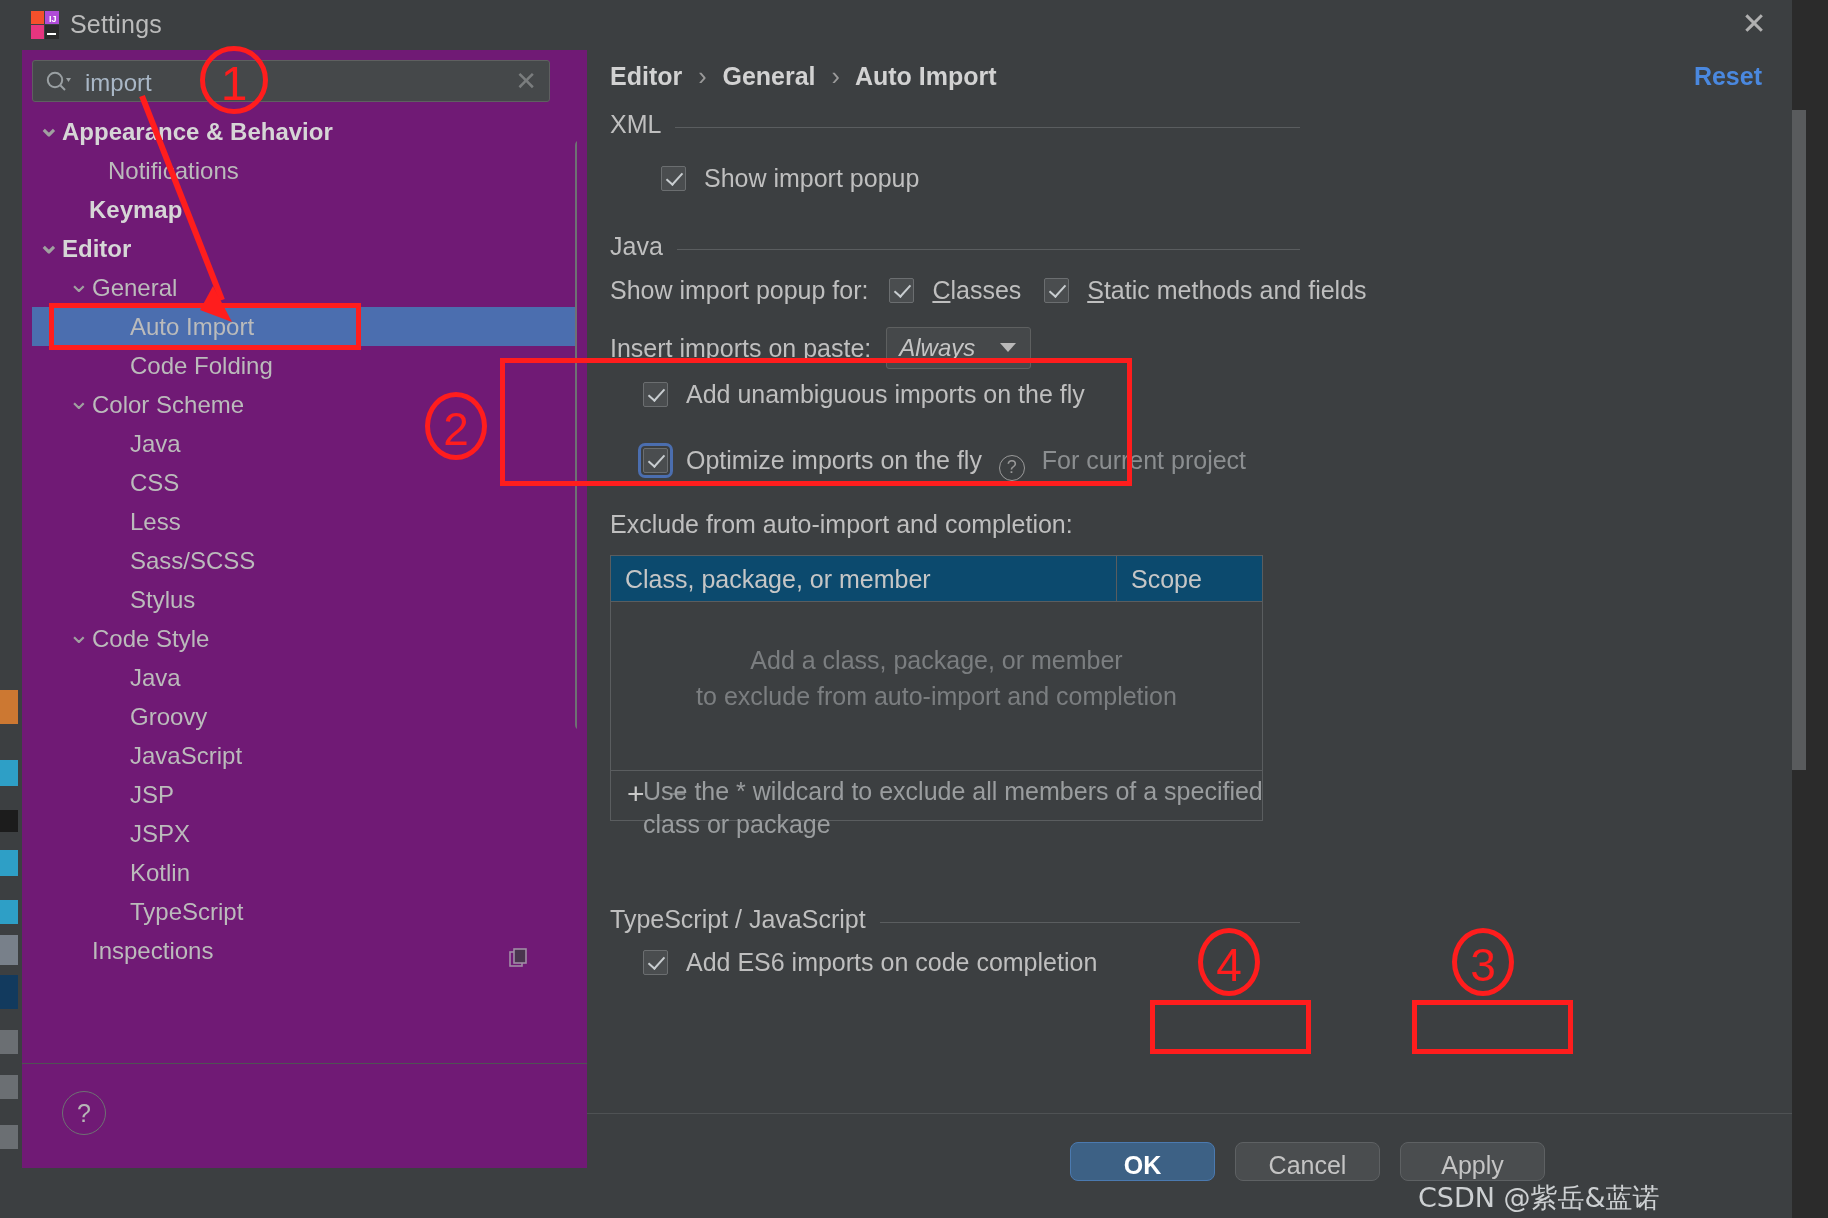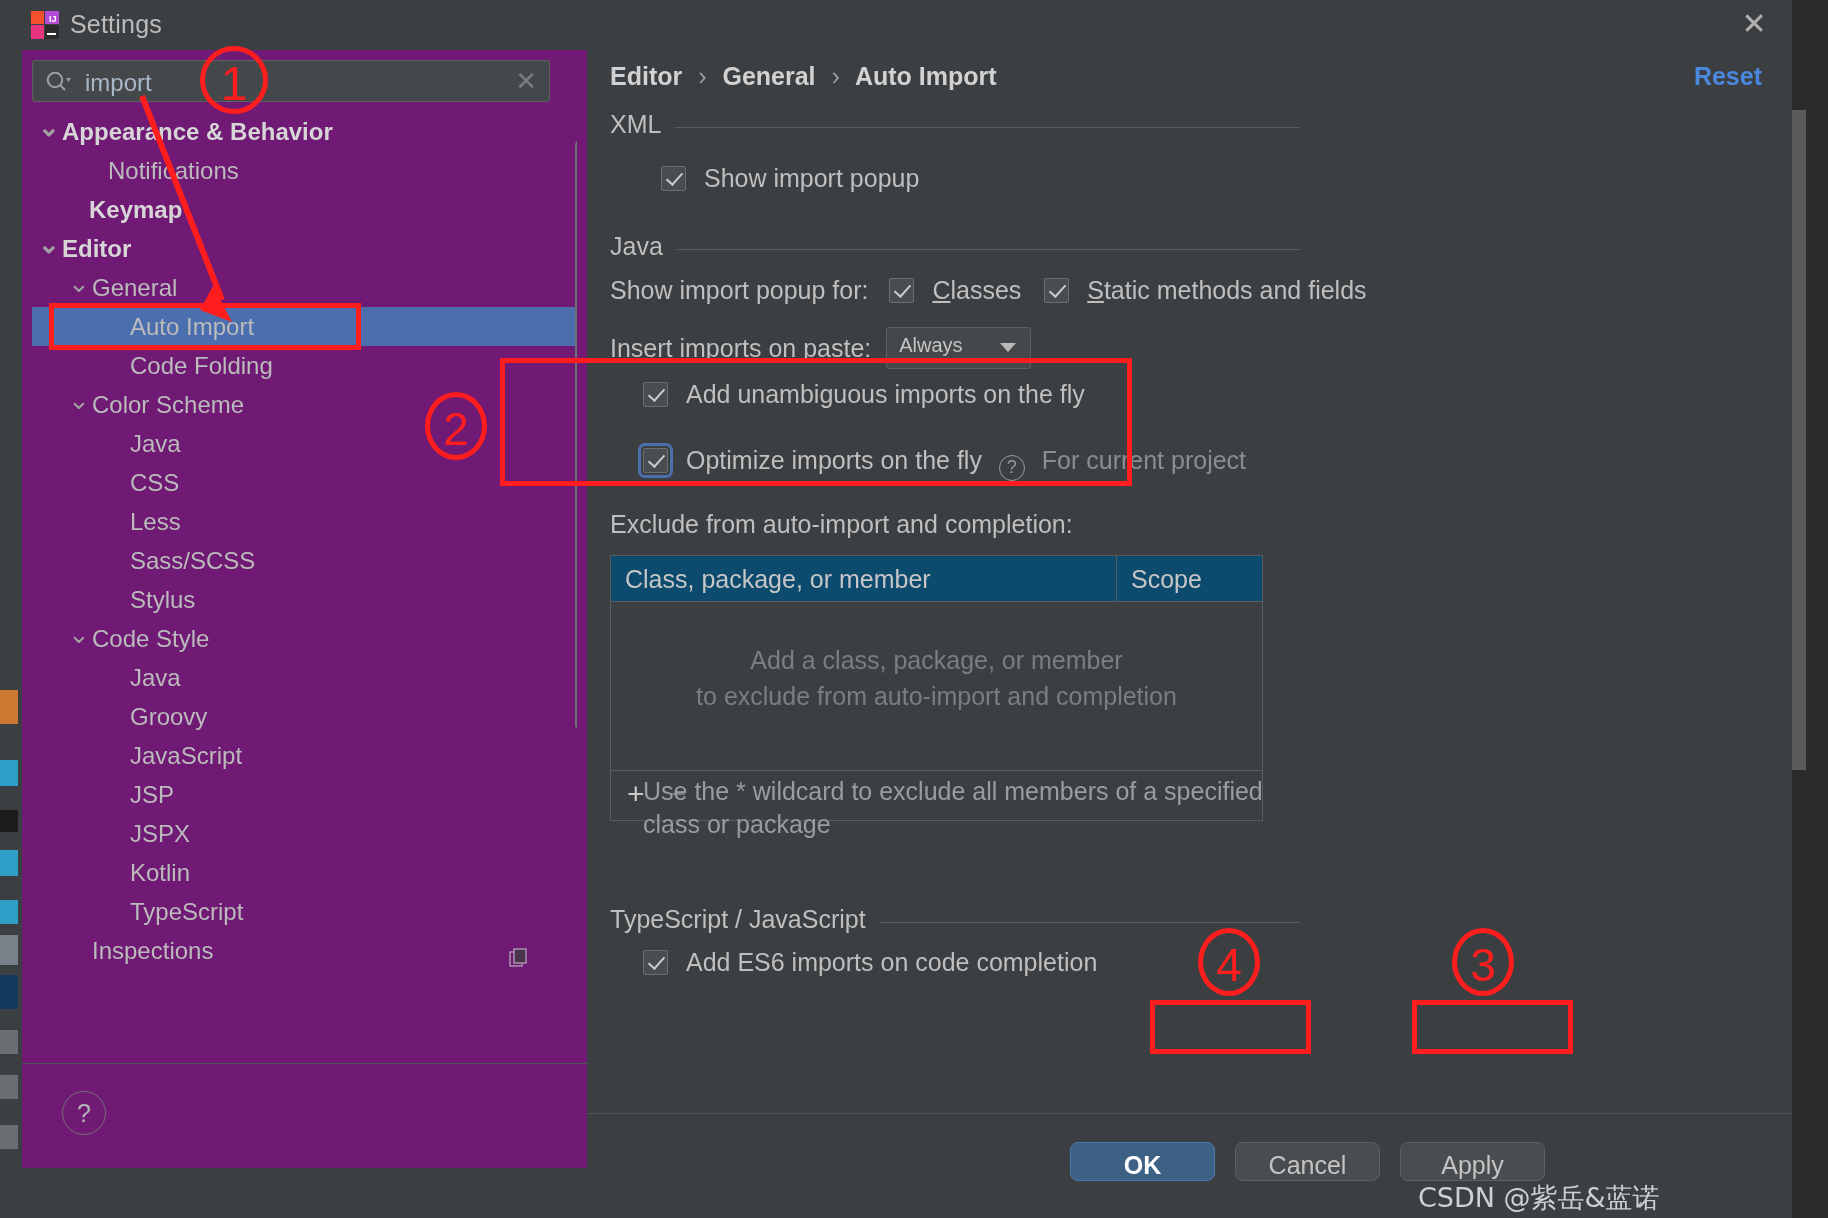--- a/index.html
+++ b/index.html
@@ -107,21 +107,21 @@
   }
   .cb.focus { outline:3px solid #4b6eaf; outline-offset:2px; }
   .cb-lbl { margin-left:11px; }
   .mn { text-decoration:underline; }
 
   .combo {
     display:inline-block; width:145px; height:42px; background:#45484a;
     border:1px solid #5e6060; border-radius:3px; position:relative;
     vertical-align:-12px; margin-left:8px;
   }
-  .combo-val { position:absolute; left:12px; top:6px; font-size:20px; color:#c4c4c4; }
+  .combo-val { position:absolute; left:12px; top:6px; font-size:24px; color:#c4c4c4;font-style:italic; }
   .combo-arrow { position:absolute; right:14px; top:15px; width:0;height:0;
     border-left:8px solid transparent; border-right:8px solid transparent; border-top:9px solid #b9b9b9; }
 
   .q-ic { display:inline-block; width:26px;height:26px;border-radius:50%;
     border:1.5px solid #9a9a9a;color:#9a9a9a;font-size:18px;line-height:23px;
     text-align:center; vertical-align:-4px; margin:0 10px; }
   .muted { color:#8b8e90; }
 
   
   .tbl { position:absolute; border:1px solid #5a5d5f; }

